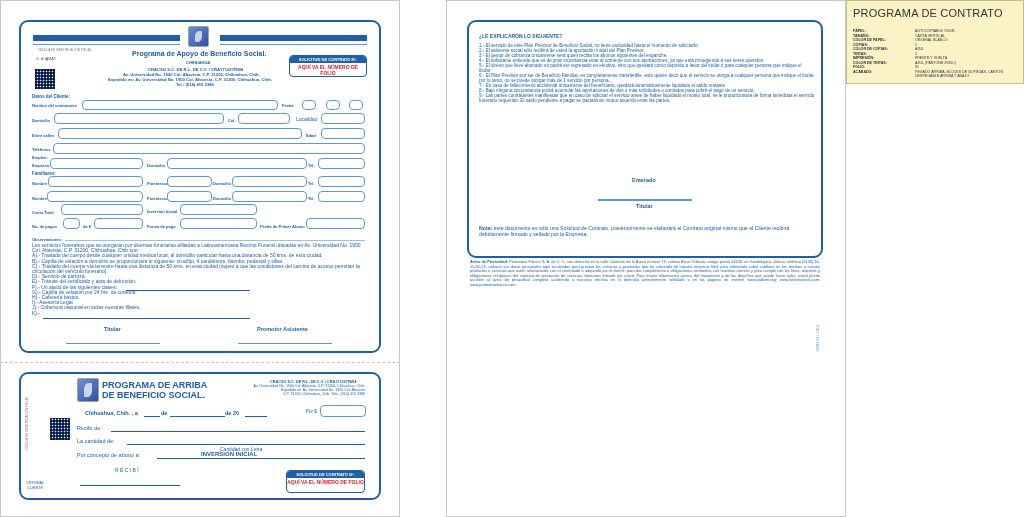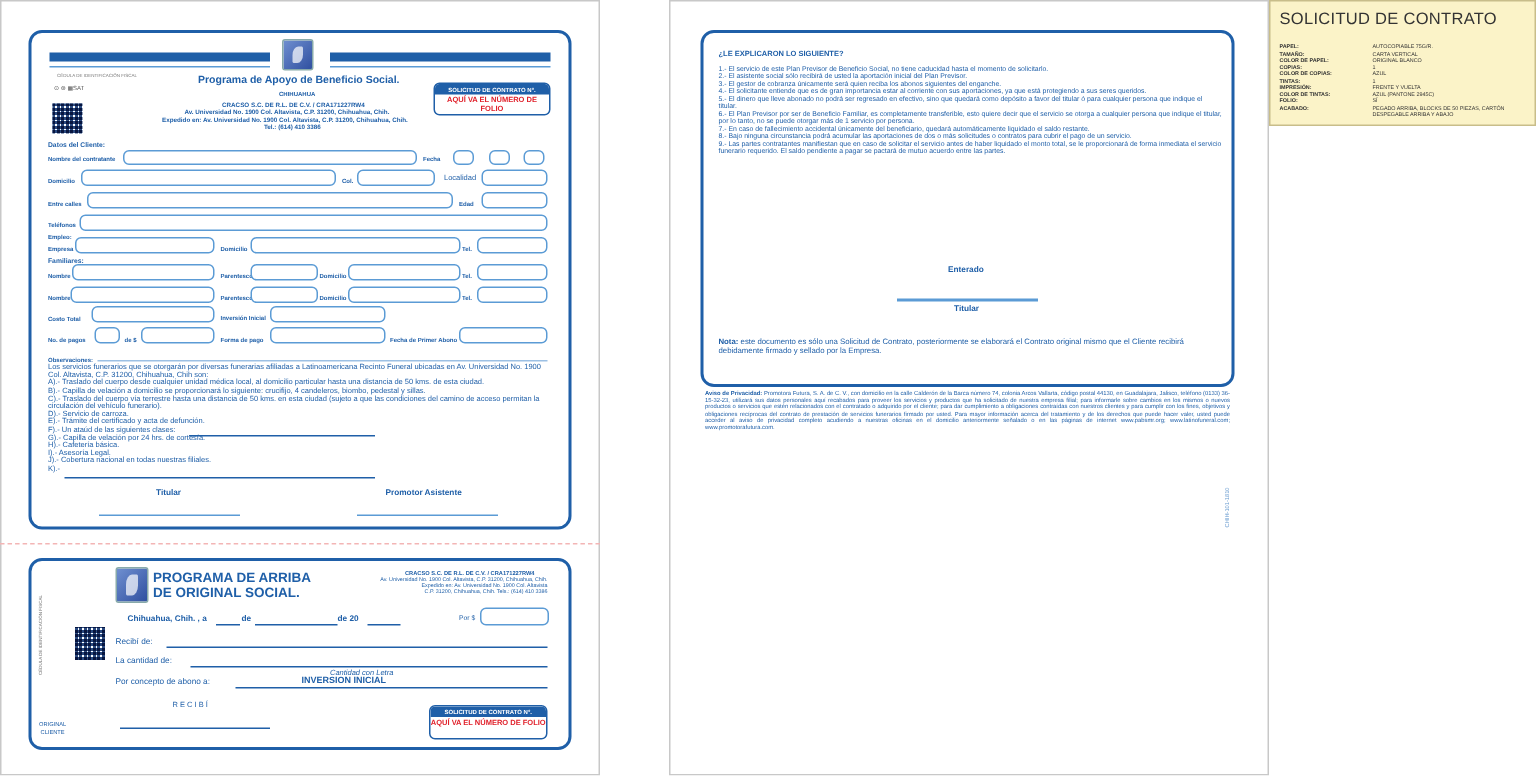--- a/index.html
+++ b/index.html
@@ -147,21 +147,21 @@
 <div style="position:absolute;left:257px;top:326px;font-size:5.5px;font-weight:bold;">Promotor Asistente</div>
 <div class="line" style="left:238px;top:343px;width:94px;background:#5b9bd5;"></div>
 
 <div class="dash" style="top:362px;"></div>
 
 <div class="panel" style="left:19px;top:372px;width:362px;height:128px;"></div>
 <div class="sat" style="left:25px;top:380px;width:8px;height:70px;writing-mode:vertical-rl;transform:rotate(180deg);">CÉDULA DE IDENTIFICACIÓN FISCAL</div>
 <div class="qr" style="left:50px;top:418px;width:20px;height:22px;"></div>
 <div class="logo" style="left:77px;top:378px;width:22px;height:24px;"></div>
 <div style="position:absolute;left:102px;top:380px;font-size:9px;font-weight:bold;">PROGRAMA DE ARRIBA</div>
-<div style="position:absolute;left:102px;top:390px;font-size:9px;font-weight:bold;">DE ORIGINAL SOCIAL.</div>
+<div style="position:absolute;left:102px;top:390px;font-size:9px;font-weight:bold;">DE BENEFICIO SOCIAL.</div>
 <div style="position:absolute;left:270px;top:380px;font-size:3.8px;font-weight:bold;">CRACSO  S.C. DE R.L. DE C.V. / CRA171227RW4</div>
 <div class="tiny" style="left:238px;top:384px;width:127px;font-size:3.6px;line-height:4.2px;text-align:right;">Av. Universidad No. 1900 Col. Altavista, C.P. 31200, Chihuahua, Chih.
 Expedido en: Av. Universidad No. 1900 Col. Altavista
 C.P. 31200, Chihuahua, Chih. Tels.: (614) 410 3386</div>
 
 <div style="position:absolute;left:85px;top:410px;font-size:5.5px;font-weight:bold;">Chihuahua, Chih. , a</div>
 <div class="line" style="left:144px;top:416px;width:16px;"></div>
 <div style="position:absolute;left:161px;top:410px;font-size:5.5px;font-weight:bold;">de</div>
 <div class="line" style="left:170px;top:416px;width:55px;"></div>
 <div style="position:absolute;left:225px;top:410px;font-size:5.5px;font-weight:bold;">de 20</div>
@@ -207,21 +207,21 @@
 <div style="position:absolute;left:636px;top:203px;font-size:5.5px;font-weight:bold;">Titular</div>
 <div style="position:absolute;left:479px;top:225px;width:336px;font-size:5.2px;line-height:6px;">
   <b>Nota:</b><span> este documento es sólo una Solicitud de Contrato, posteriormente se elaborará el Contrato original mismo que el Cliente recibirá debidamente firmado y sellado por la Empresa.</span>
 </div>
 <div style="position:absolute;left:470px;top:260px;width:350px;font-size:3.9px;line-height:4.6px;text-align:justify;">
   <b>Aviso de Privacidad:</b><span> Promotora Futura, S. A. de C. V., con domicilio en la calle Calderón de la Barca número 74, colonia Arcos Vallarta, código postal 44130, en Guadalajara, Jalisco, teléfono (0133) 36-15-32-23, utilizará sus datos personales aquí recabados para proveer los servicios y productos que ha solicitado de nuestra empresa filial; para informarle sobre cambios en los mismos o nuevos productos o servicios que estén relacionados con el contratado o adquirido por el cliente; para dar cumplimiento a obligaciones contraídas con nuestros clientes y para cumplir con los fines, objetivos y obligaciones recíprocas del contrato de prestación de servicios funerarios firmado por usted. Para mayor información acerca del tratamiento y de los derechos que puede hacer valer, usted puede acceder al aviso de privacidad completo acudiendo a nuestras oficinas en el domicilio anteriormente señalado o en las páginas de internet www.pabsmr.org; www.latinofuneral.com; www.promotorafutura.com.</span>
 </div>
 <div style="position:absolute;left:816px;top:325px;font-size:3.8px;color:#6a9cd0;writing-mode:vertical-rl;transform:rotate(180deg);">CHIH-101-1810</div>
 
 <div class="spec">
-  <div class="t">SOLICITUD DE CONTRATO</div>
+  <div class="t">PROGRAMA DE CONTRATO</div>
   <div class="row" style="top:28px;">PAPEL:</div>
     <div class="val" style="top:28px;">AUTOCOPIABLE 75G/R.</div>
   <div class="row" style="top:32.5px;">TAMAÑO:</div>
     <div class="val" style="top:32.5px;">CARTA VERTICAL</div>
   <div class="row" style="top:37px;">COLOR DE PAPEL:</div>
     <div class="val" style="top:37px;">ORIGINAL BLANCO</div>
   <div class="row" style="top:41.5px;">COPIAS:</div>
     <div class="val" style="top:41.5px;">1</div>
   <div class="row" style="top:46px;">COLOR DE COPIAS:</div>
     <div class="val" style="top:46px;">AZUL</div>

